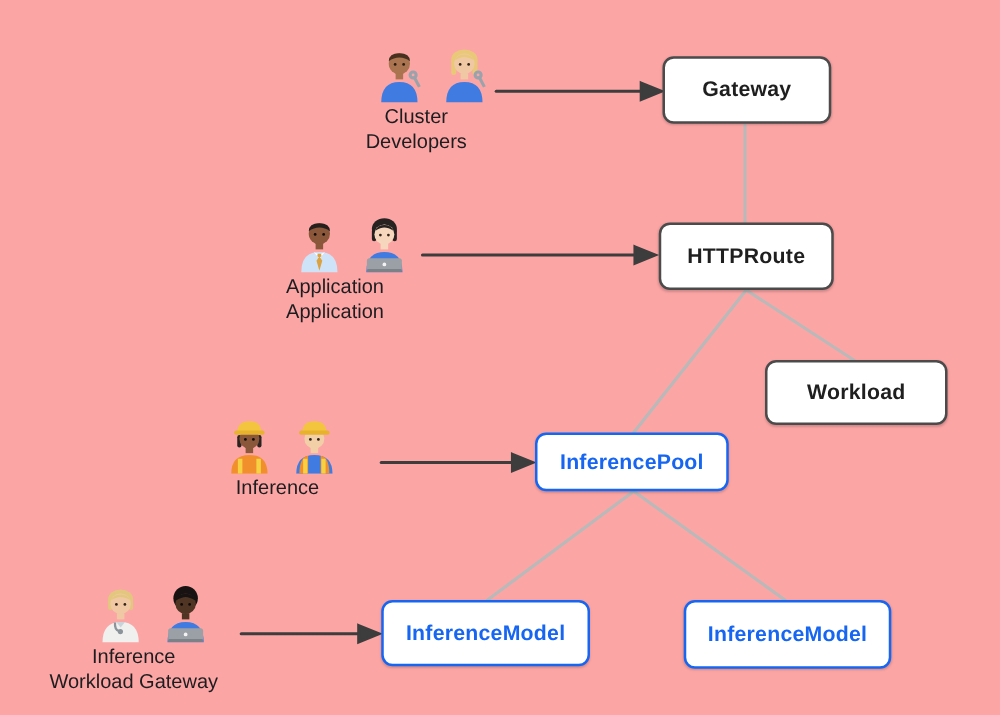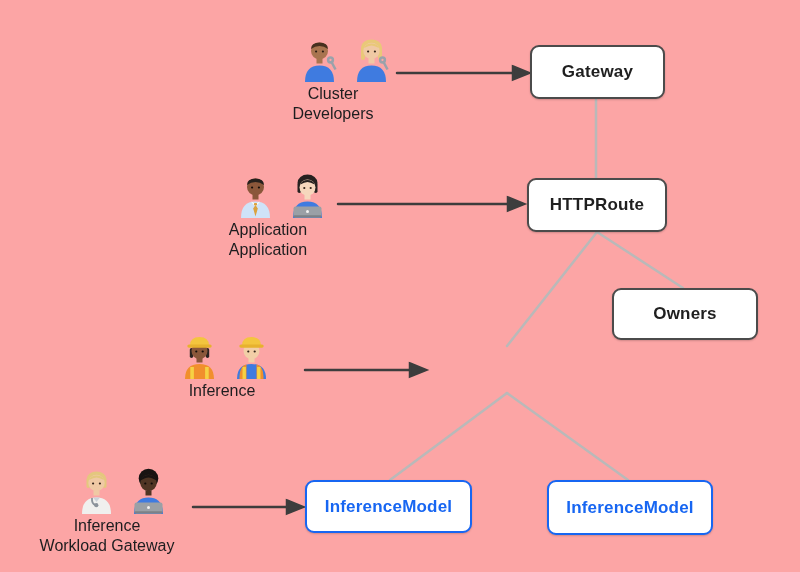--- a/index.html
+++ b/index.html
@@ -46,22 +46,23 @@
       <polygon points="410,363.5 426,370 410,376.5"></polygon>
       <path d="M193 507 L288 507" fill="none"></path>
       <polygon points="287,500.5 303,507 287,513.5"></polygon>
     </g>
   </svg>
 
   <div class="node" style="left:530px;top:45px;width:135px;height:54px;">Gateway</div>
 
   <div class="node" style="left:527px;top:178px;width:140px;height:54px;text-align:center;">HTTPRoute</div>
 
-  <div class="node" style="left:612px;top:288px;width:146px;height:52px;">Owners</div>
+  <div class="node" style="left:612px;top:288px;width:146px;height:52px;">Workload</div>
 
+  <div class="node blue" style="left:428px;top:346px;width:155px;height:47px;">InferencePool</div>
 
   <div class="node blue" style="left:305px;top:480px;width:167px;height:53px;">InferenceModel</div>
 
   <div class="node blue" style="left:547px;top:480px;width:166px;height:55px;">InferenceModel</div>
 
   <div class="persona" style="left:263px;top:34px;width:140px;">
     <div class="icons" style="left:12px;">
       <svg viewBox="0 0 44 48" width="45" height="48">
         <circle cx="22" cy="17" r="8.5" fill="#a9744f"></circle>
         <path d="M13.5 15 Q13.5 8.5 22 8.5 Q30.5 8.5 30.5 15 Q26.5 12 22 12 Q17.5 12 13.5 15 Z" fill="#47301f"></path>

